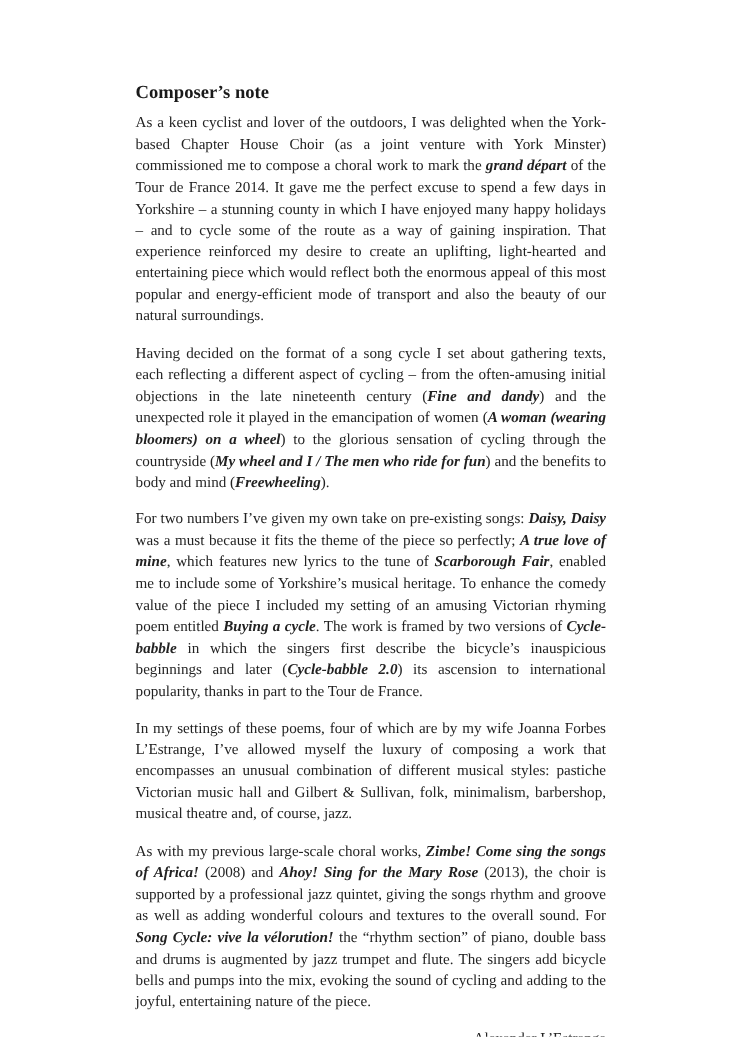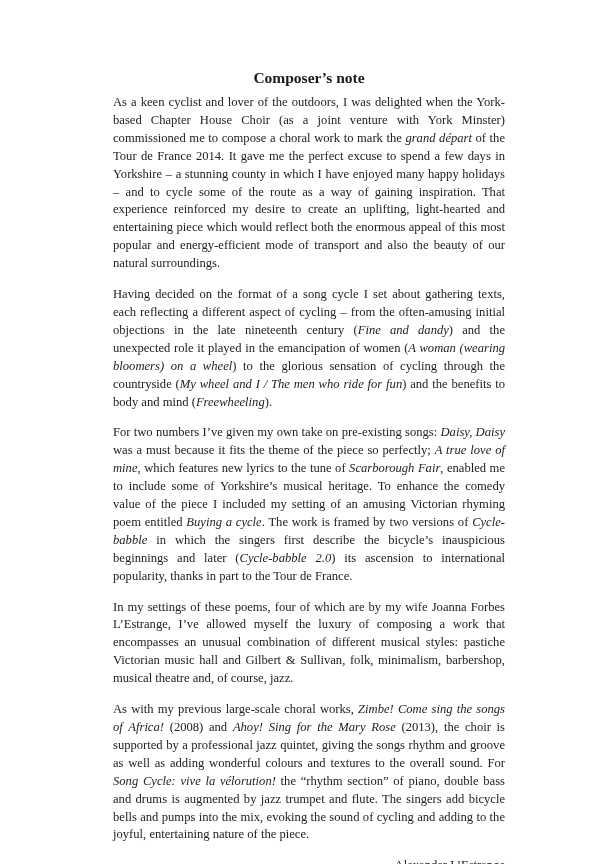--- a/index.html
+++ b/index.html
@@ -15,35 +15,35 @@
     font-family: "Liberation Serif", "DejaVu Serif", serif;
     color: #222222;
   }
   .page {
     position: absolute;
     left: 113px;
     top: 68px;
     width: 392px;
   }
   .title {
-    text-align: center;
+    text-align: left;
     font-weight: bold;
     font-size: 15.5px;
     line-height: 20px;
     margin: 0 0 6px 0;
     color: #1a1a1a;
   }
   .para {
     font-size: 12.6px;
     line-height: 17.9px;
     text-align: justify;
     margin: 0 0 13px 0;
     hyphens: none;
   }
-  .para i { font-style: italic; }
+  .para i { font-style: italic; font-weight: bold; }
   .signature {
     text-align: right;
     font-size: 12.6px;
     line-height: 17.9px;
     margin-top: 4px;
   }
   .signature div { display: block; }
 </style>
 </head>
 <body>

